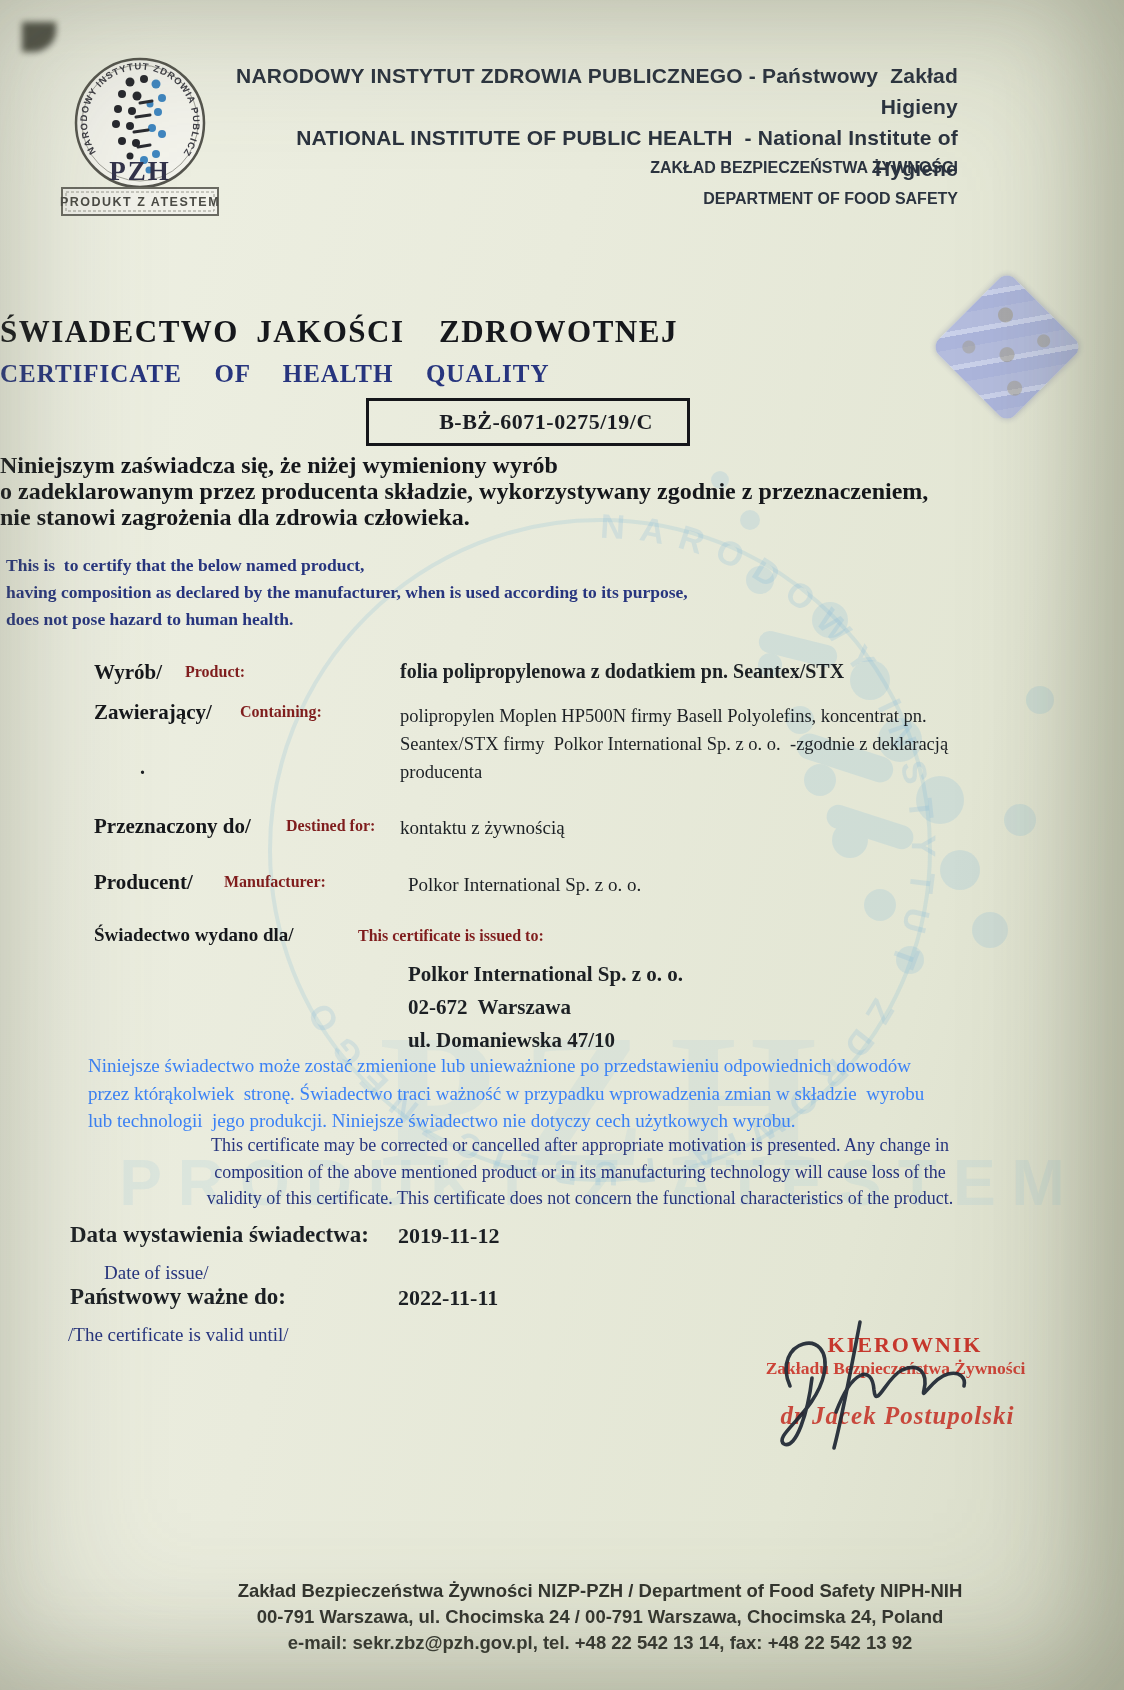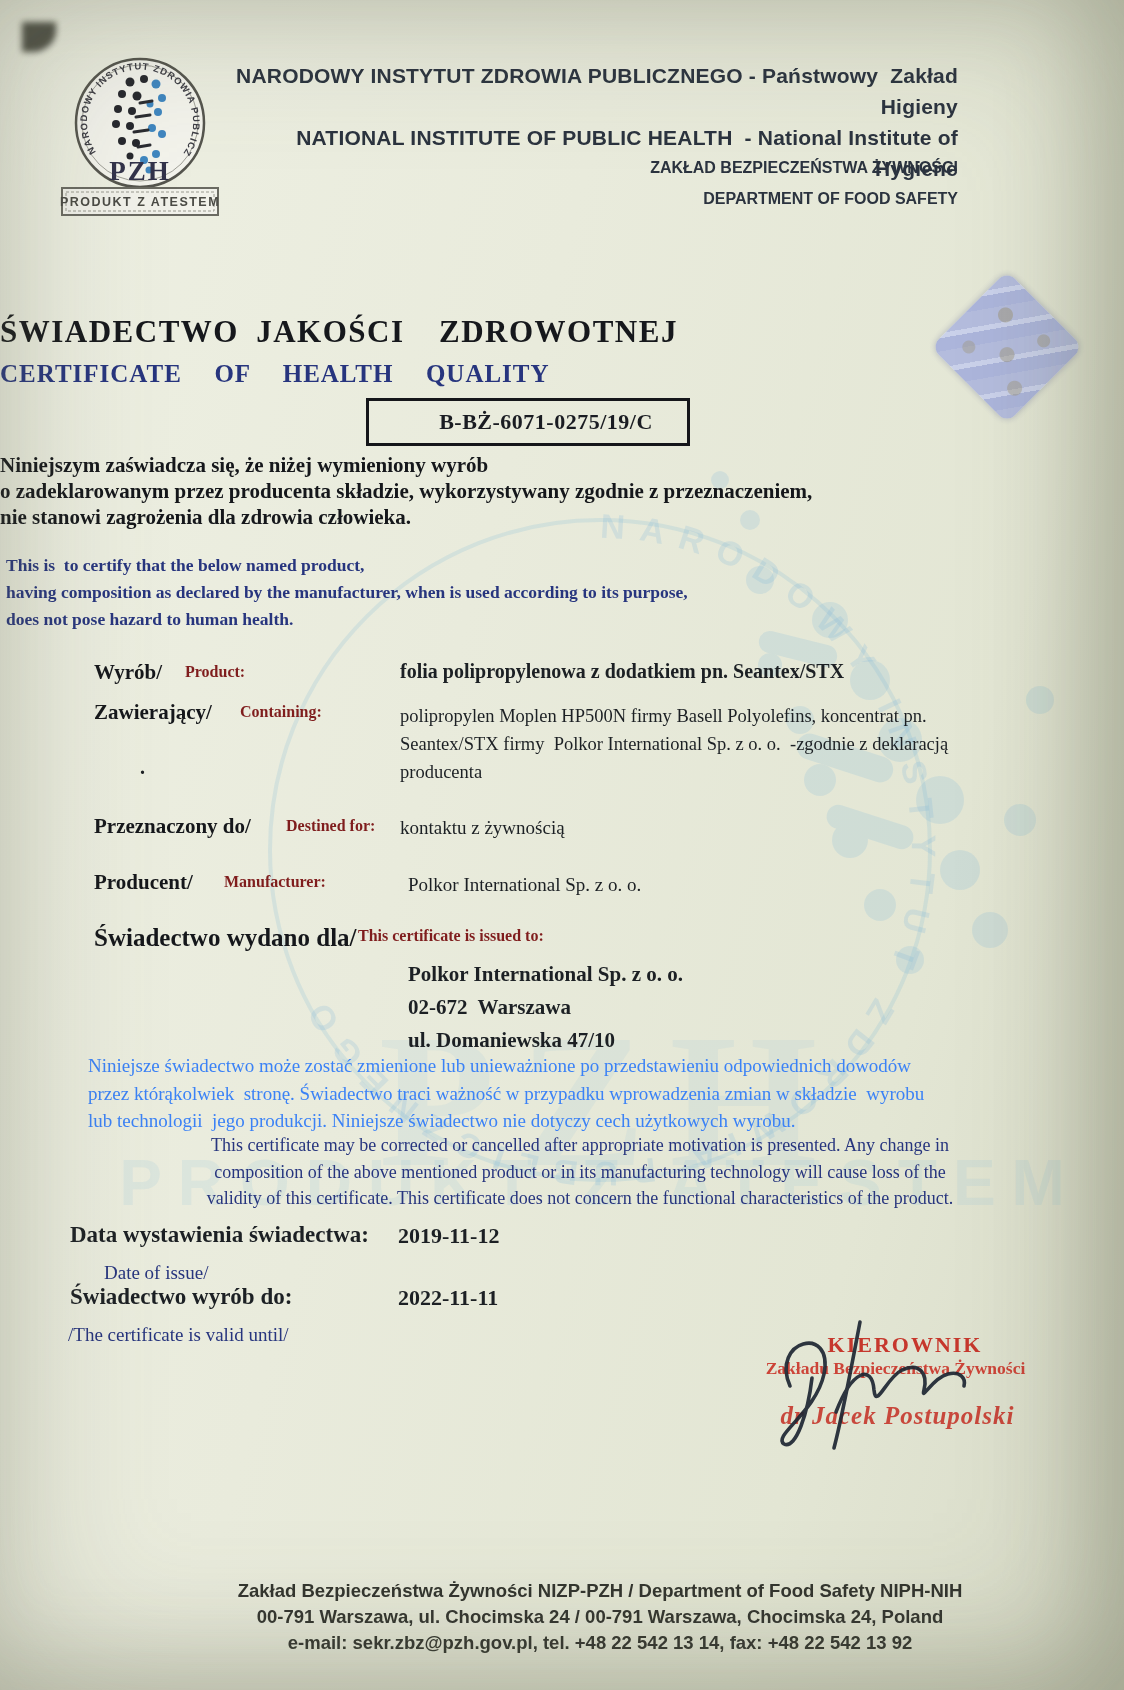--- a/index.html
+++ b/index.html
@@ -36,40 +36,40 @@
       radial-gradient(circle at 82% 72%, rgba(150,140,105,.38) 0 7px, rgba(150,140,105,0) 8px),
       repeating-linear-gradient(125deg, #b2bade 0 16px, #c9d0ec 16px 21px, #aab3dc 21px 34px);
     box-shadow: 0 0 6px rgba(120,125,160,.5);
   }
   
   .titlecol { left:0; width:1016px; z-index:2; }
   .title-pl { top:314px; font-size:31px; font-weight:700; letter-spacing:1.5px; word-spacing:8px; color:#16181c; }
   .title-en { top:360px; font-size:25px; font-weight:700; letter-spacing:1px; word-spacing:9px; color:#27357e; }
   .cert-box { top:398px; left:366px; width:282px; height:42px; border:3px solid #15161a; z-index:2;
     text-align:center; line-height:42px; font-size:22px; font-weight:700; color:#1a1c22; letter-spacing:.5px;padding-left:36px; }
-  .intro-pl { top:452px; font-size:21px; font-weight:700; line-height:26px; color:#15171b; }
+  .intro-pl { top:452px; font-size:24px; font-weight:700; line-height:26px; color:#15171b; }
   .intro-en { top:552px; font-size:17.5px; font-weight:700; line-height:27px; color:#27357e;margin-left:6px; }
   
   .lbl-pl { font-size:21px; font-weight:700; color:#15171b; z-index:2; }
   .lbl-en { font-size:16px; font-weight:700; color:#7f1d1d; z-index:2; }
   .val    { font-size:19px; color:#1c2024; z-index:2; }
   .row-product-pl { left:94px;  top:660px; }
   .row-product-en { left:185px; top:663px; }
   .row-product-val{ left:400px; top:660px; font-weight:700; font-size:20px; }
   .row-cont-pl { left:94px;  top:700px; }
   .row-cont-en { left:240px; top:703px; }
   .row-cont-val{ left:400px; top:702px; width:590px; line-height:28px; font-size:18.5px; }
   .stray-mark { left:140px; top:756px; font-size:20px; font-weight:700; z-index:2; }
   .row-dest-pl { left:94px;  top:814px; }
   .row-dest-en { left:286px; top:817px; }
   .row-dest-val{ left:400px; top:817px; }
   .row-man-pl { left:94px;  top:870px; }
   .row-man-en { left:224px; top:873px; }
   .row-man-val{ left:408px; top:874px; }
-  .row-iss-pl { left:94px;  top:924px; font-size:25px; }
+  .row-iss-pl { left:94px;  top:924px; font-size:19px; }
   .row-iss-en { left:358px; top:927px; }
   .issued-block { left:408px; top:958px; font-size:21px; font-weight:700; line-height:33px; z-index:2; }
   
   .legal-pl { left:88px; top:1052px; width:965px; font-size:19px; line-height:27.5px; color:#3b82f6; z-index:2; }
   .legal-en { left:100px; top:1132px; width:960px; text-align:center; font-size:18px; line-height:26.5px; color:#27357e; z-index:2; }
   
   .d-iss-pl { left:70px;  top:1222px; font-size:23px; font-weight:700; z-index:2; }
   .d-iss-val{ left:398px; top:1223px; font-size:22px; font-weight:700; z-index:2; }
   .d-iss-en { left:104px; top:1262px; font-size:19px; color:#27357e; z-index:2; }
   .d-val-pl { left:70px;  top:1284px; font-size:23px; font-weight:700; z-index:2; }
@@ -238,21 +238,21 @@
 </div>
 <div class="abs legal-en">
   <div class="bindtext">This certificate may be corrected or cancelled after appropriate motivation is presented. Any change in</div>
   <div class="bindtext">composition of the above mentioned product or in its manufacturing technology will cause loss of the</div>
   <div class="bindtext">validity of this certificate. This certificate does not concern the functional characteristics of the product.</div>
 </div>
 
 <div class="abs d-iss-pl bindtext">Data wystawienia świadectwa:</div>
 <div class="abs d-iss-val bindtext">2019-11-12</div>
 <div class="abs d-iss-en bindtext">Date of issue/</div>
-<div class="abs d-val-pl bindtext">Świadectwo wyrób do:</div>
+<div class="abs d-val-pl bindtext">Państwowy ważne do:</div>
 <div class="abs d-val-val bindtext">2022-11-11</div>
 <div class="abs d-val-en bindtext">/The certificate is valid until/</div>
 
 <div class="abs stamp-title bindtext">KIEROWNIK</div>
 <div class="abs stamp-unit bindtext">Zakładu Bezpieczeństwa Żywności</div>
 <div class="abs stamp-signer bindtext">dr Jacek Postupolski</div>
 <svg class="abs signature" width="240" height="140" viewBox="0 0 240 140">
   <g fill="none" stroke="#1e2733" stroke-width="3.6" stroke-linecap="round" opacity="0.92">
     <path d="M 48 70 C 28 24, 92 8, 82 58 C 74 96, 30 120, 42 128 C 54 134, 66 96, 70 62"></path>
     <path d="M 118 6 C 110 48, 100 102, 92 132"></path>

